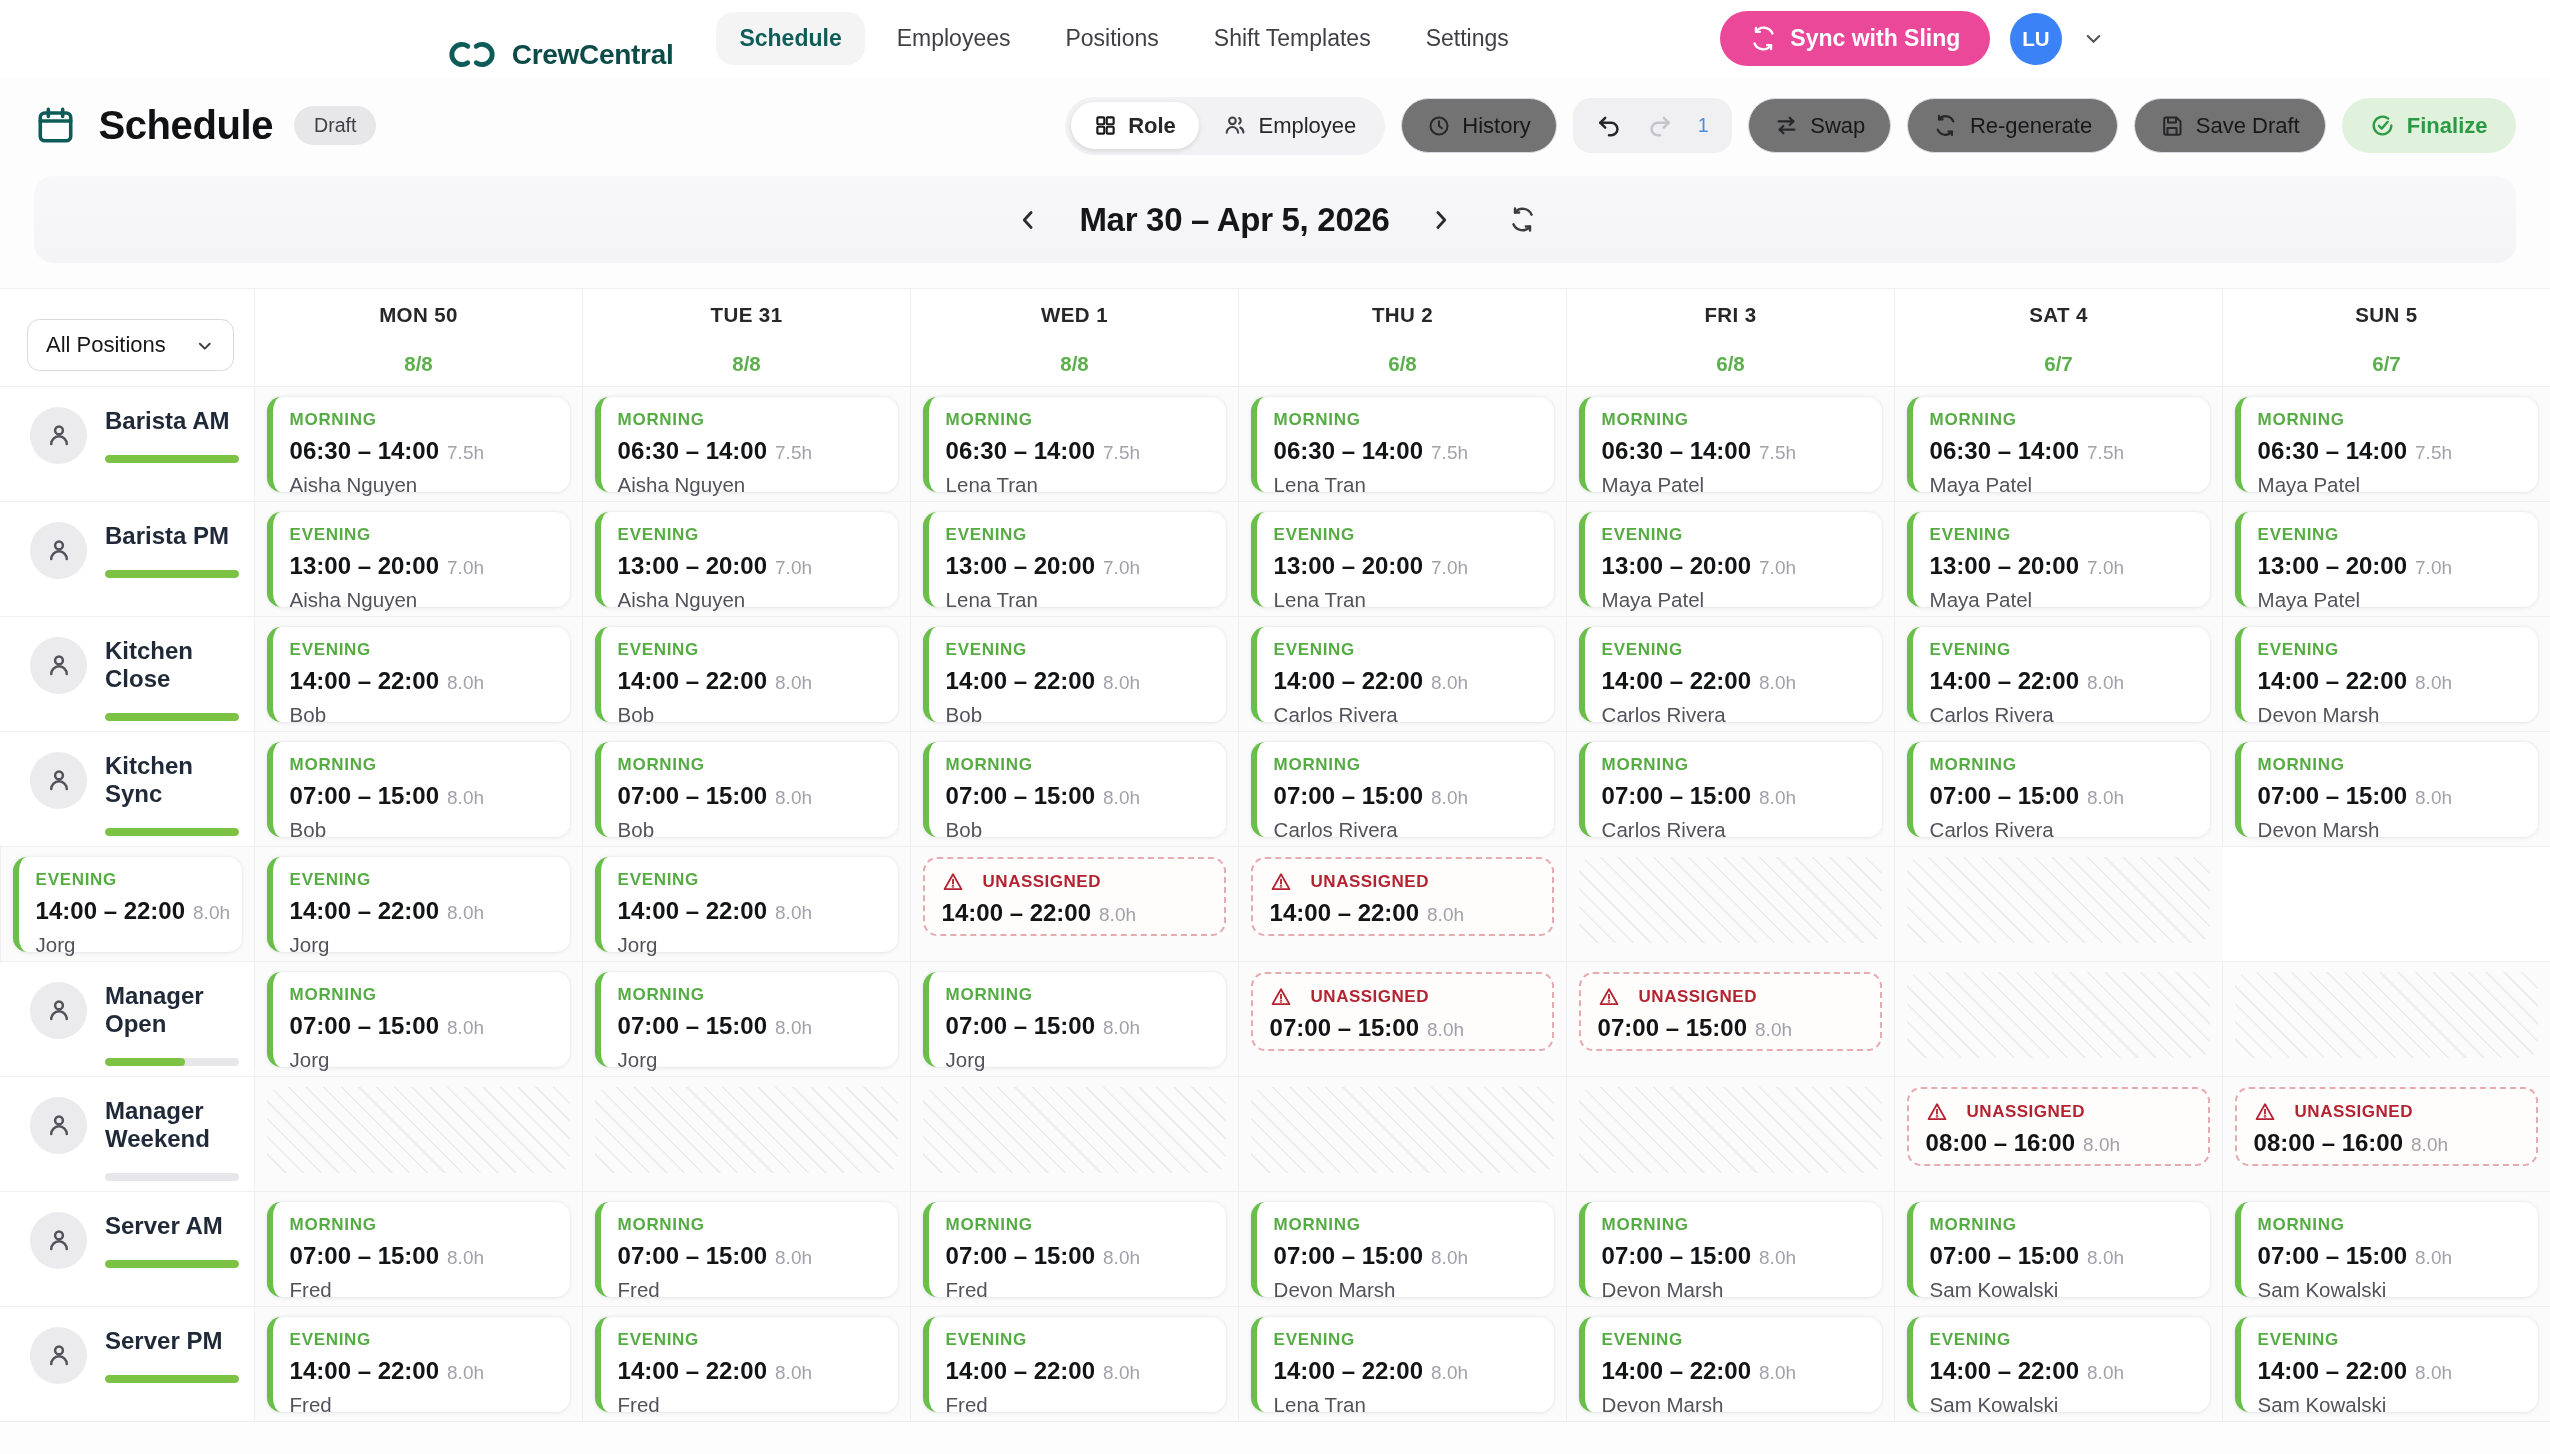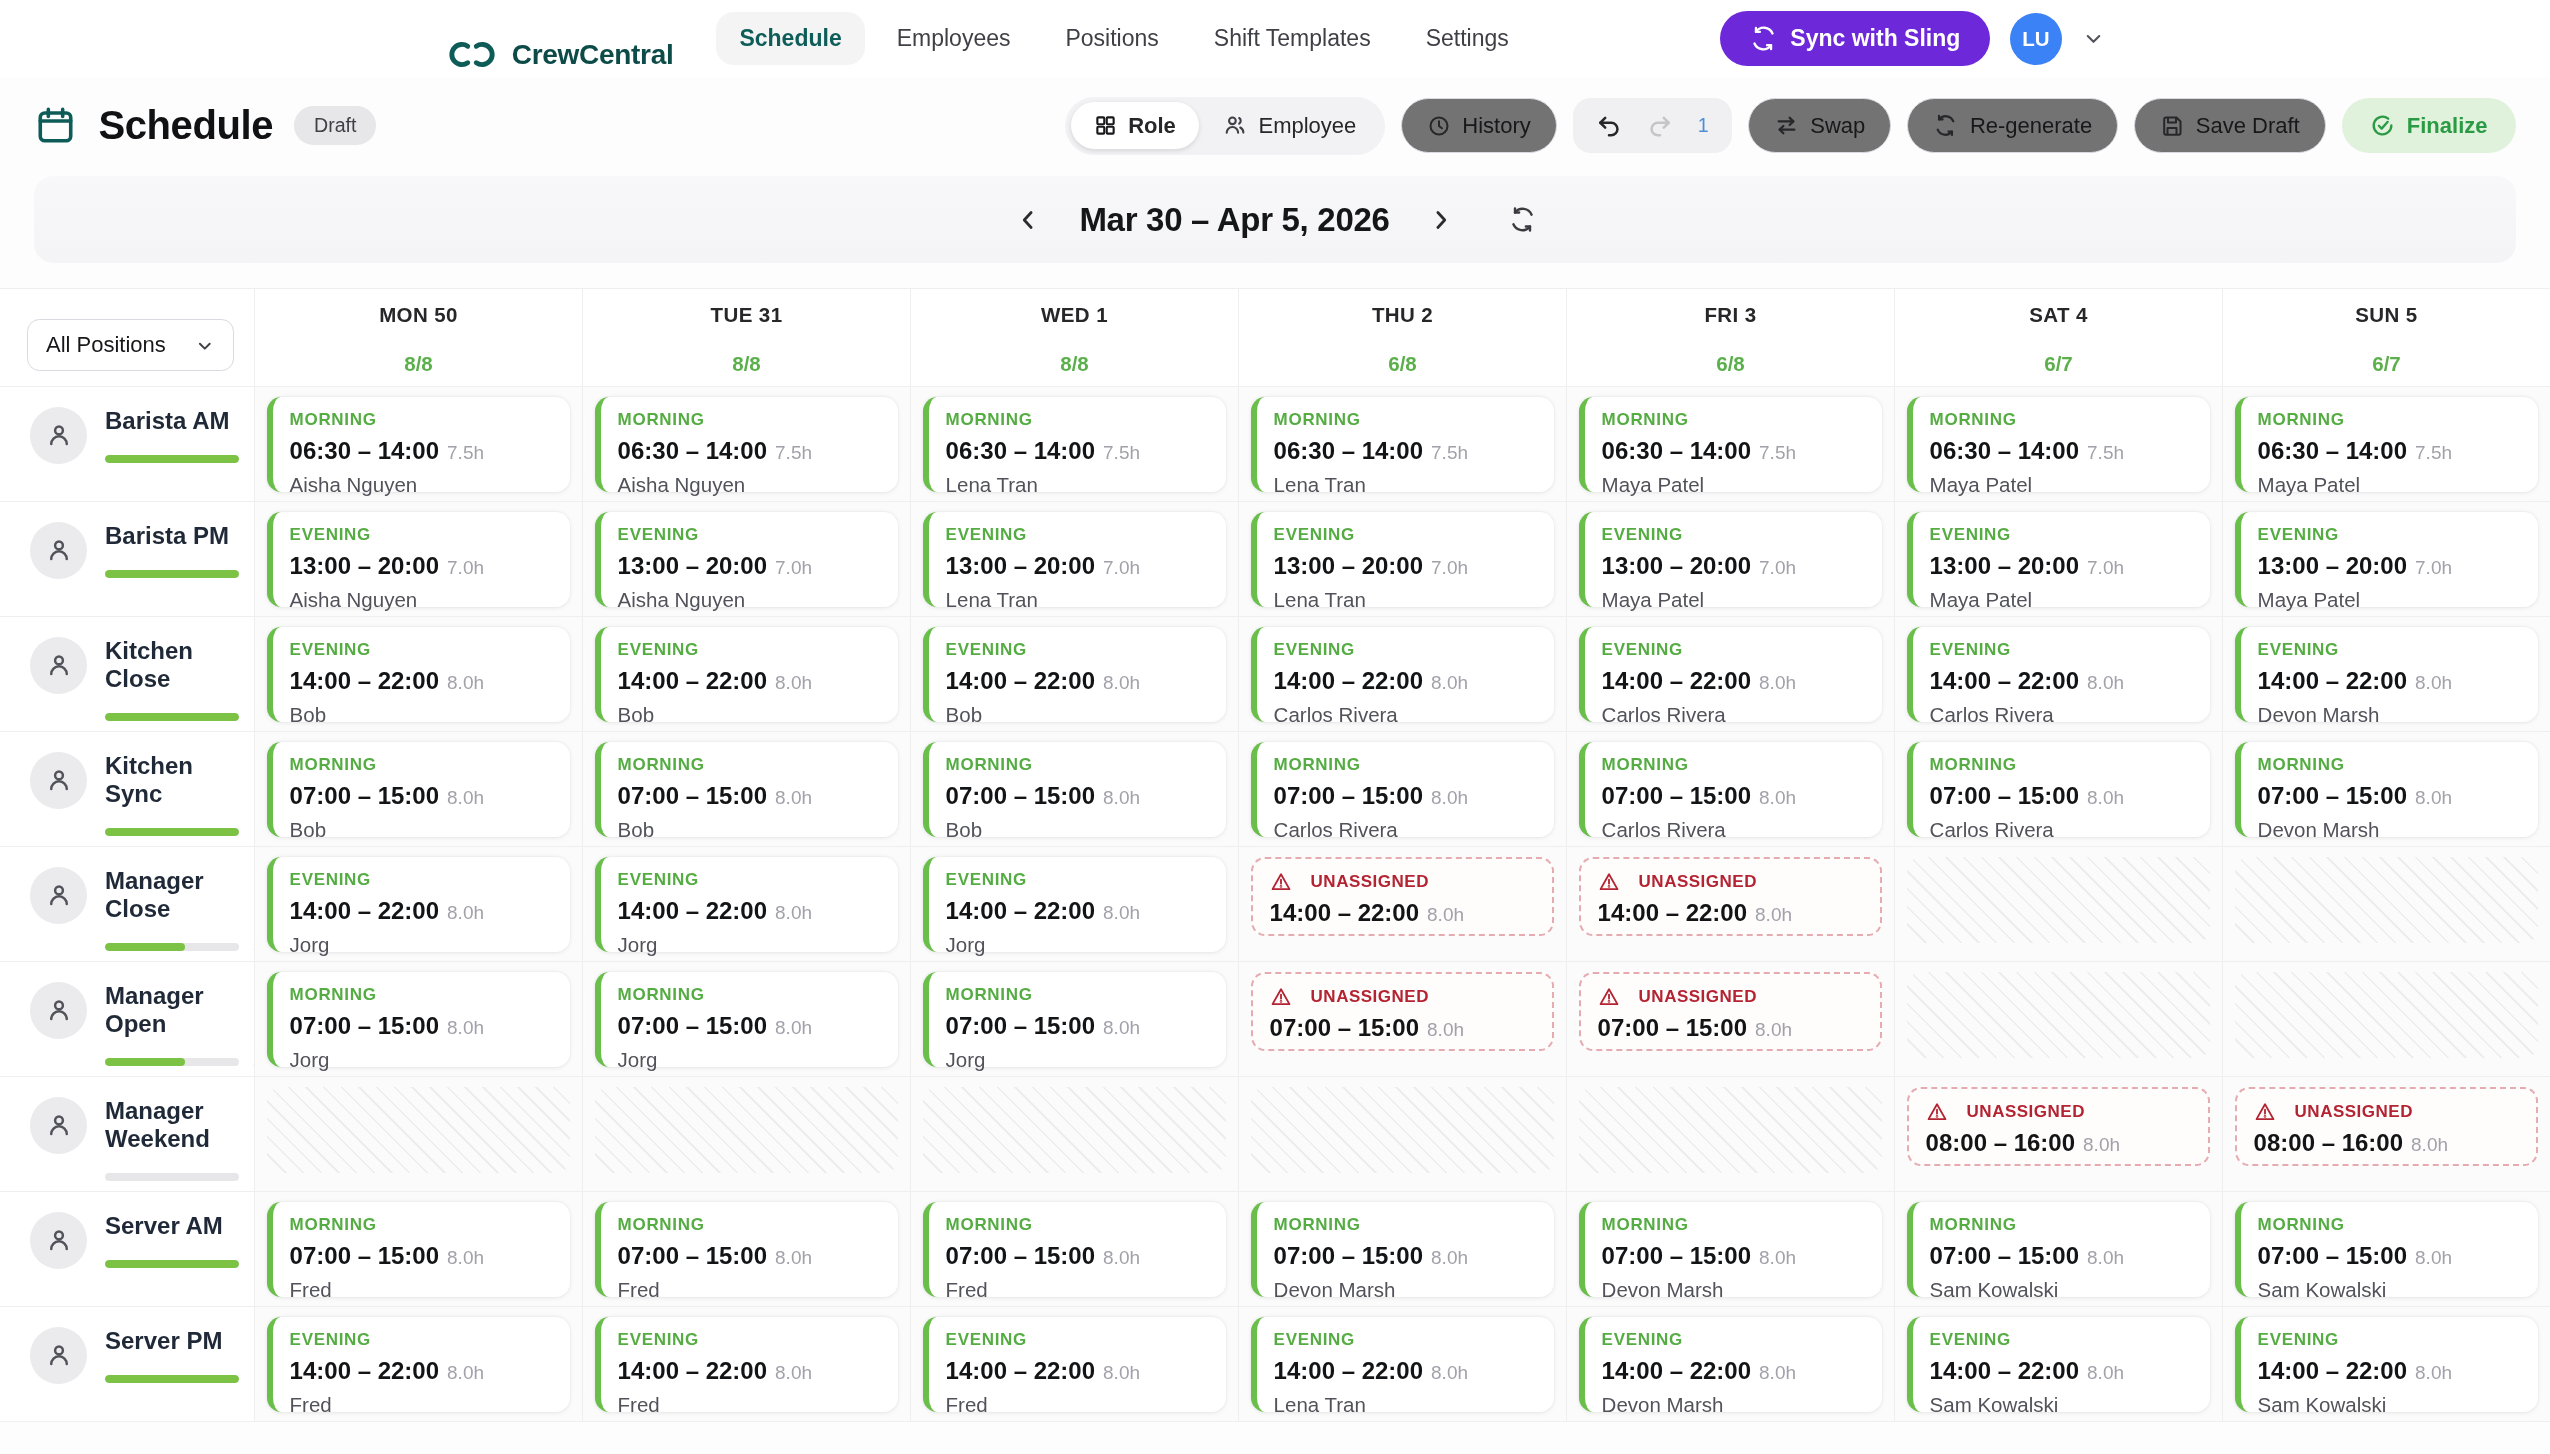--- a/index.html
+++ b/index.html
@@ -12,21 +12,21 @@
 
   
   .topnav { height:77px; display:flex; align-items:center; justify-content:center; background:#fff; }
   .topnav-inner { width:1659px; display:flex; align-items:center; }
   .logo { display:flex; align-items:center; gap:14.3px;margin-top:32px; }
   .logo-text { font-size:28px; font-weight:700; color:#0C4B47; letter-spacing:-0.3px; }
   .nav-links { display:flex; gap:9px; margin-left:43px; flex:1; }
   .nav-link { font-size:23px; color:#3f3f46; padding:13.4px 23px; border-radius:18px; cursor:pointer; }
   .nav-link.active { background:#f4f4f5; color:#0E5D59; font-weight:600; }
   .nav-right { display:flex; align-items:center; gap:19.6px; }
-  .btn-sync { display:flex; align-items:center; gap:13.4px; background:#6d28d9; color:#fff; border:none;
+  .btn-sync { display:flex; align-items:center; gap:13.4px; background:#ec4899; color:#fff; border:none;
               border-radius:891px; height:55px; padding:0 30px; font-size:23px; font-weight:600; font-family:inherit; cursor:pointer; }
   .avatar { width:52px; height:52px; border-radius:50%; background:#3b82f6; color:#fff; font-size:20.5px;
             font-weight:700; display:flex; align-items:center; justify-content:center; cursor:pointer; }
 
   
   .page-header { display:flex; align-items:center; justify-content:space-between; padding:19.6px 34px 14.3px; }
   .ph-left { display:flex; align-items:center; gap:21.4px; }
   .title { font-size:40px; font-weight:700; letter-spacing:-0.4px; color:#111214; }
   .badge-draft { background:#E7E7EA; color:#3f3f46; font-size:19.6px; padding:8px 19.6px; border-radius:891px; }
   .toolbar { display:flex; align-items:center; gap:16px; }
@@ -602,39 +602,20 @@
   </div>
         <div class="cell">
     <div class="card">
       <div class="card-tone">MORNING</div>
       <div class="card-time"><span>07:00 – 15:00</span><span class="card-hours">8.0h</span></div>
       <div class="card-emp">Devon Marsh</div>
     </div>
   </div>
       </div>
       <div class="grid-row body">
-    <div class="side-cell">
-      <div class="side-avatar">
-        <span>
-          <svg width="30" height="30" viewBox="0 0 24 24" fill="none" stroke="#52525b" stroke-width="2" stroke-linecap="round">
-            <circle cx="12" cy="8.3" r="3.1"></circle>
-                <path d="M5.8 19.2a6.2 6.2 0 0 1 12.4 0"></path>
-          </svg>
-        </span>
-      </div>
-      <div>
-        <div class="side-name">Manager Close</div>
-        <div class="side-bar-row">
-          <div class="side-bar">
-            <div class="side-fill" style="width: 60%;"></div>
-          </div>
-          <span class="side-ratio">3/5</span>
-        </div>
-      </div>
-    </div>
   <div class="cell">
     <div class="card">
       <div class="card-tone">EVENING</div>
       <div class="card-time"><span>14:00 – 22:00</span><span class="card-hours">8.0h</span></div>
       <div class="card-emp">Jorg</div>
     </div>
   </div>
         <div class="cell">
     <div class="card">
       <div class="card-tone">EVENING</div>

